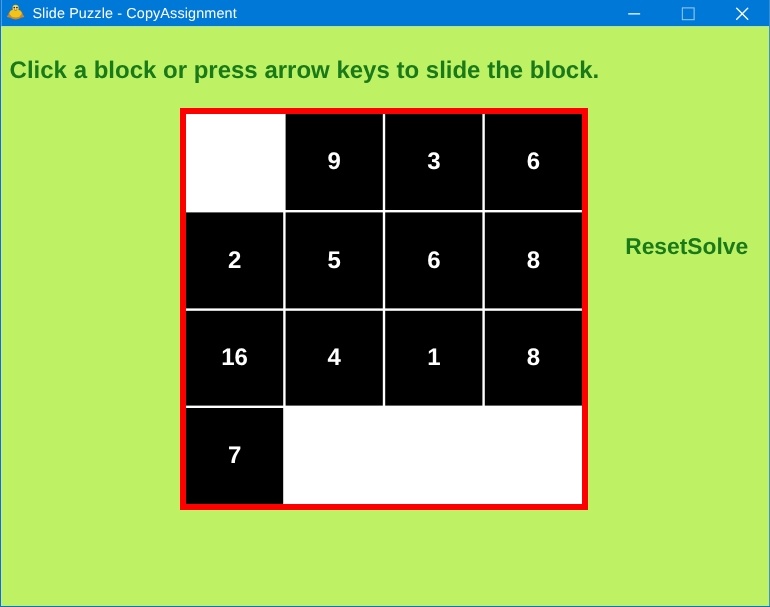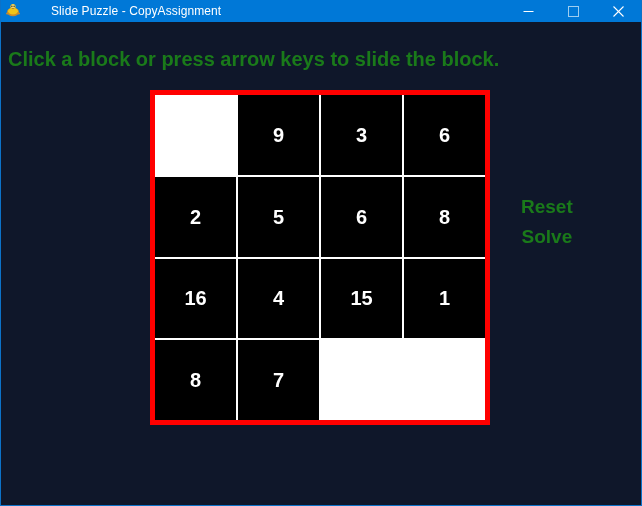--- a/index.html
+++ b/index.html
@@ -26,21 +26,20 @@
   }
 
   
   #titlebar {
     position: relative;
     height: 22px;
     background: #0078d7;
     display: flex;
     align-items: center;
     user-select: none;
-    gap: 24px;
   }
   #app-icon {
     width: 16px;
     height: 16px;
     margin-left: 4px;
     margin-right: 6px;
     flex: 0 0 auto;
     display: block;
   }
   #title-text {
@@ -64,21 +63,21 @@
     align-items: center;
     justify-content: center;
   }
   .winbtn svg { display: block; }
 
   
   #client {
     position: relative;
     width: 640px;
     height: 483px;
-    background: #0f172a;
+    background: #bef264;
   }
 
   #header-text {
     position: absolute;
     left: 7px;
     top: 25px;
     font-size: 20px;
     font-weight: bold;
     color: #1a7a1a;
     white-space: nowrap;
@@ -119,21 +118,20 @@
     background: #ffffff;
     color: transparent;
   }
 
   
   #menu {
     position: absolute;
     left: 520px;
     top: 170px;
     display: flex;
-    flex-direction: column;
     align-items: center;
   }
   .menu-item {
     color: #1a7a1a;
     font-size: 19px;
     font-weight: bold;
     line-height: 30px;
     white-space: nowrap;
     cursor: pointer;
   }
@@ -186,21 +184,20 @@
         <div class="tile blank"></div>
         <div class="tile">9</div>
         <div class="tile">3</div>
         <div class="tile">6</div>
         <div class="tile">2</div>
         <div class="tile">5</div>
         <div class="tile">6</div>
         <div class="tile">8</div>
         <div class="tile">16</div>
         <div class="tile">4</div>
-        <div class="tile">15</div>
         <div class="tile">1</div>
         <div class="tile">8</div>
         <div class="tile">7</div>
       </div>
     </div>
 
     <div id="menu">
       <div class="menu-item">Reset</div>
       <div class="menu-item">Solve</div>
     </div>

